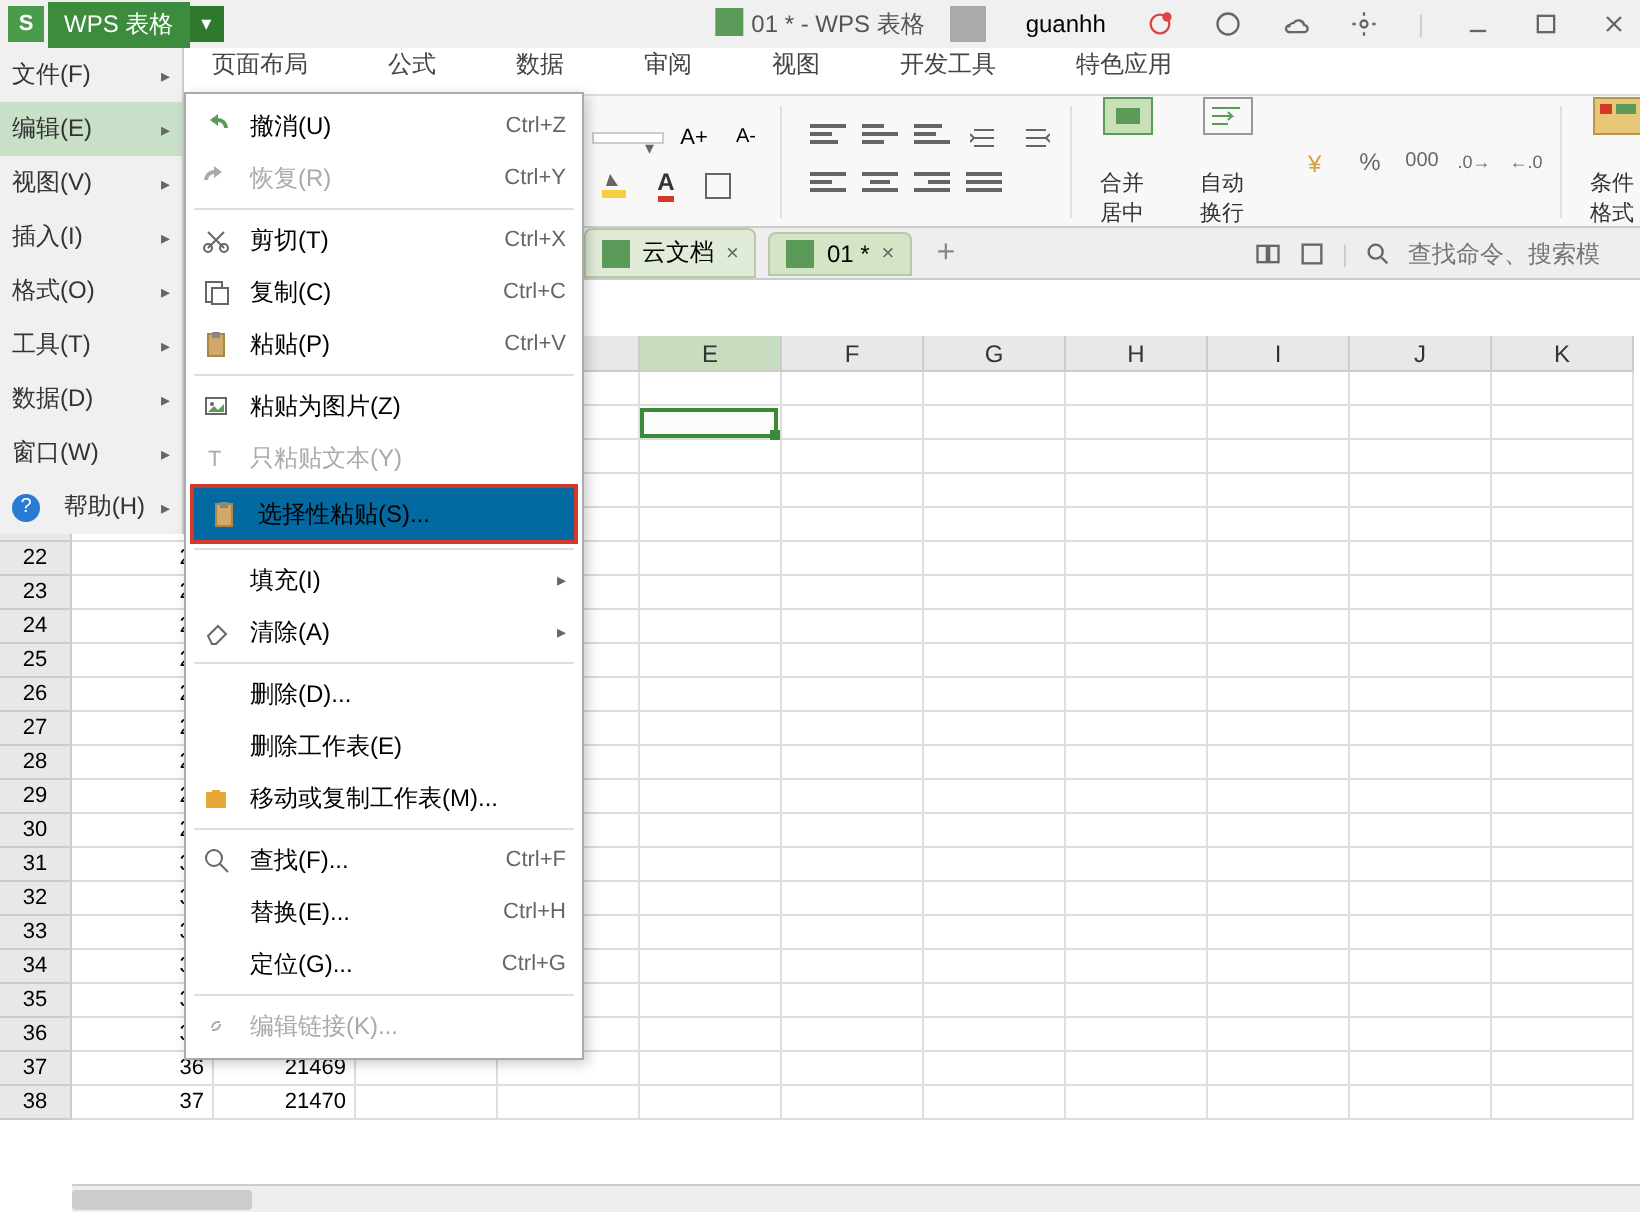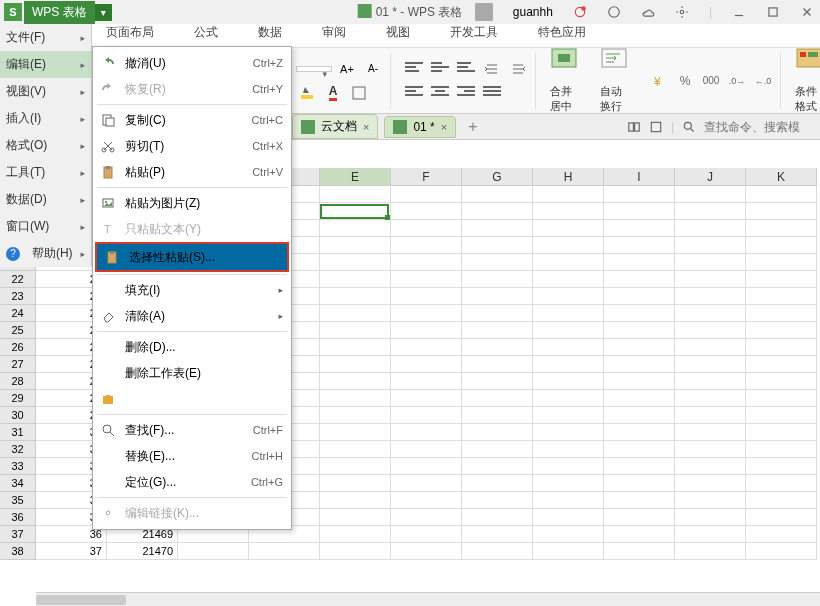--- a/index.html
+++ b/index.html
@@ -299,41 +299,41 @@
           <path d="M6 3a5 5 0 00-5 5h2a3 3 0 013-3V7l4-3-4-3z" fill="#aaa"></path>
         </svg>
       </span>
       <span>恢复(R)</span>
       <span class="sc">Ctrl+Y</span>
     </div>
     <div class="sep"></div>
     <div class="si">
       <span class="ic">
         <svg width="14" height="14">
-          <rect x="2" y="2" width="8" height="10" fill="none" stroke="#666"></rect>
-          <rect x="5" y="5" width="8" height="8" fill="#fff" stroke="#666"></rect>
-        </svg>
-      </span>
-      <span>复制(C)</span>
-      <span class="sc">Ctrl+C</span>
-    </div>
-    <div class="si">
-      <span class="ic">
-        <svg width="14" height="14">
           <path d="M3 3l8 8M11 3l-8 8" stroke="#666"></path>
           <circle cx="3" cy="11" r="2" fill="none" stroke="#666"></circle>
           <circle cx="11" cy="11" r="2" fill="none" stroke="#666"></circle>
         </svg>
       </span>
       <span>剪切(T)</span>
       <span class="sc">Ctrl+X</span>
     </div>
     <div class="si">
       <span class="ic">
         <svg width="14" height="14">
+          <rect x="2" y="2" width="8" height="10" fill="none" stroke="#666"></rect>
+          <rect x="5" y="5" width="8" height="8" fill="#fff" stroke="#666"></rect>
+        </svg>
+      </span>
+      <span>复制(C)</span>
+      <span class="sc">Ctrl+C</span>
+    </div>
+    <div class="si">
+      <span class="ic">
+        <svg width="14" height="14">
           <rect x="3" y="2" width="8" height="11" fill="#d4a868" stroke="#a88848"></rect>
           <rect x="5" y="1" width="4" height="3" fill="#888"></rect>
         </svg>
       </span>
       <span>粘贴(P)</span>
       <span class="sc">Ctrl+V</span>
     </div>
     <div class="sep"></div>
     <div class="si">
       <span class="ic">
@@ -386,20 +386,21 @@
       <span class="ic"></span>
       <span>删除工作表(E)</span>
     </div>
     <div class="si">
       <span class="ic">
         <svg width="14" height="14">
           <rect x="2" y="4" width="10" height="8" fill="#e8a838"></rect>
           <path d="M5 3h4v2H5z" fill="#e8a838"></path>
         </svg>
       </span>
+      <span>移动或复制工作表(M)...</span>
     </div>
     <div class="sep"></div>
     <div class="si">
       <span class="ic">
         <svg width="14" height="14">
           <circle cx="6" cy="6" r="4" fill="none" stroke="#666"></circle>
           <line x1="9" y1="9" x2="13" y2="13" stroke="#666"></line>
         </svg>
       </span>
       <span>查找(F)...</span>

